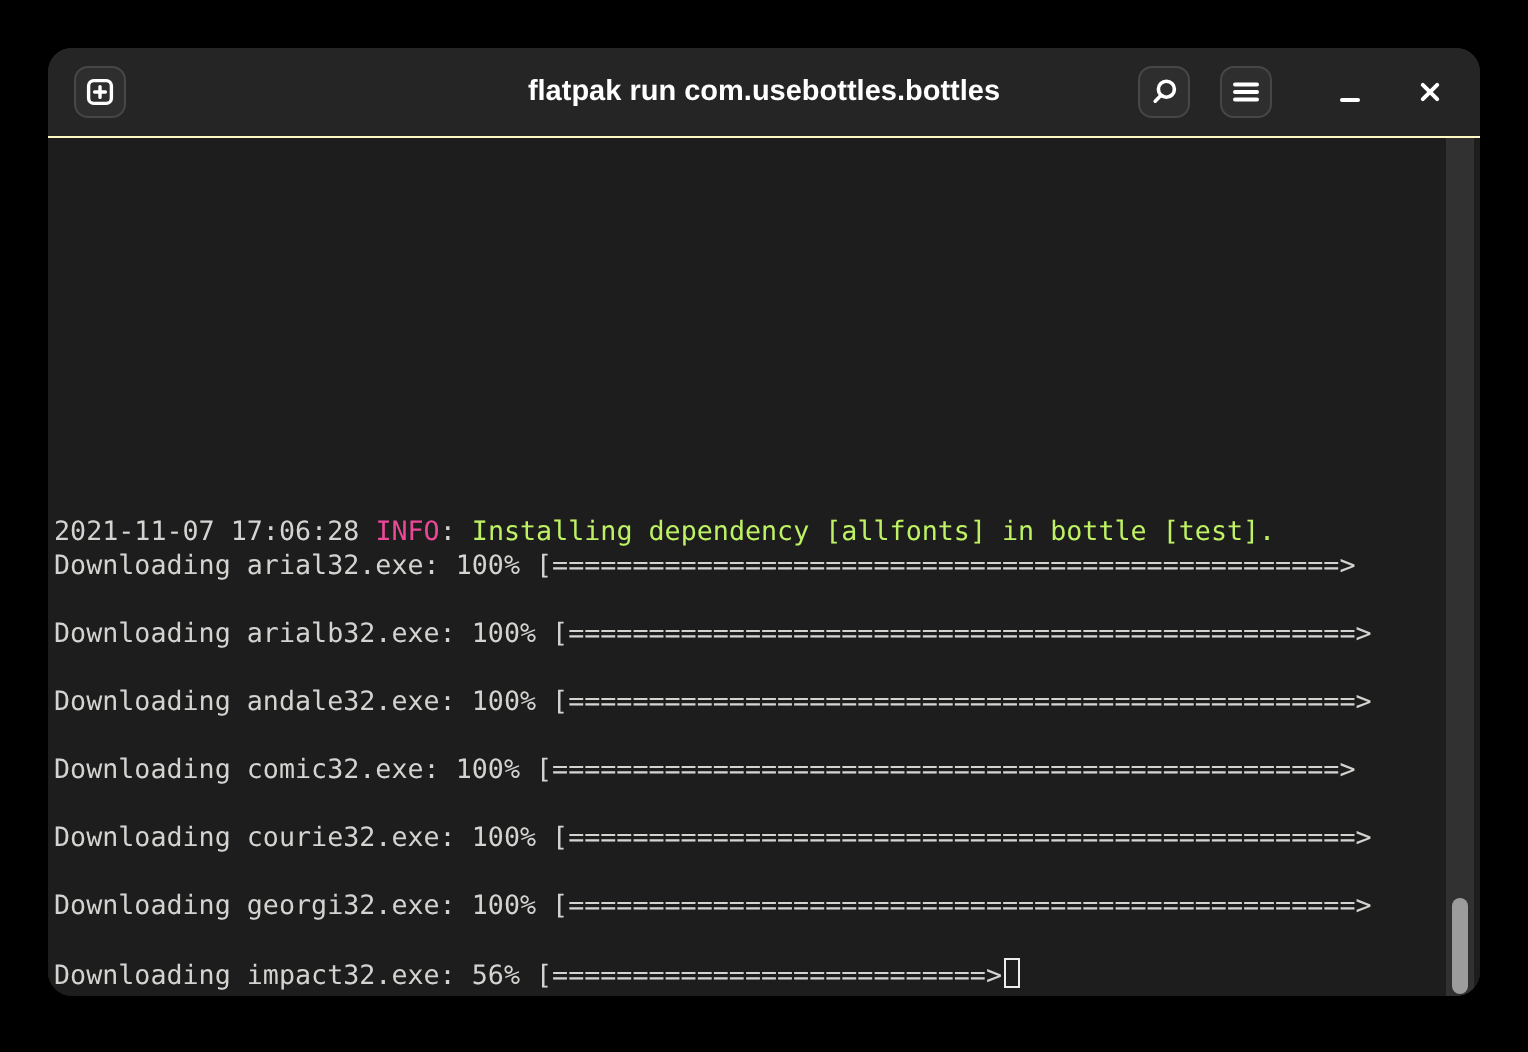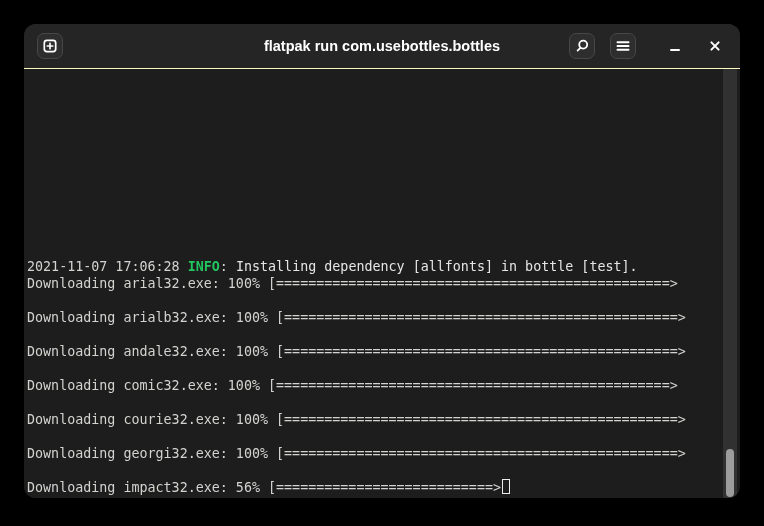--- a/index.html
+++ b/index.html
@@ -29,22 +29,22 @@
   .hbtn.ghost { background: transparent; border: none; }
   .content {
     position: absolute; left: 0; top: 45px; right: 0; bottom: 0; background: #1d1d1d;
   }
   pre.term {
     position: absolute; left: 3px; top: 189px; margin: 0;
     font-family: "DejaVu Sans Mono", monospace;
     font-size: 13.35px; line-height: 17px; color: #d3d3d0;
     white-space: pre;
   }
-  pre.term .b  { font-weight: bold; color: #22c55e; }
-  pre.term .cy { color: #e5e5e5; }
+  pre.term .b  { font-weight: normal; color: #ec4899; }
+  pre.term .cy { color: #bef264; }
   .cursor {
     display: inline-block; width: 6px; height: 13px; margin-left: 1px;
     border: 1.5px solid #ececec; vertical-align: -2px; background: transparent;
   }
   .scroll-track {
     position: absolute; top: 0; bottom: 0; right: 3px; width: 14px;
     background: #313131;
   }
   .scroll-thumb {
     position: absolute; left: 3px; top: 380px; width: 8px; height: 48px;

